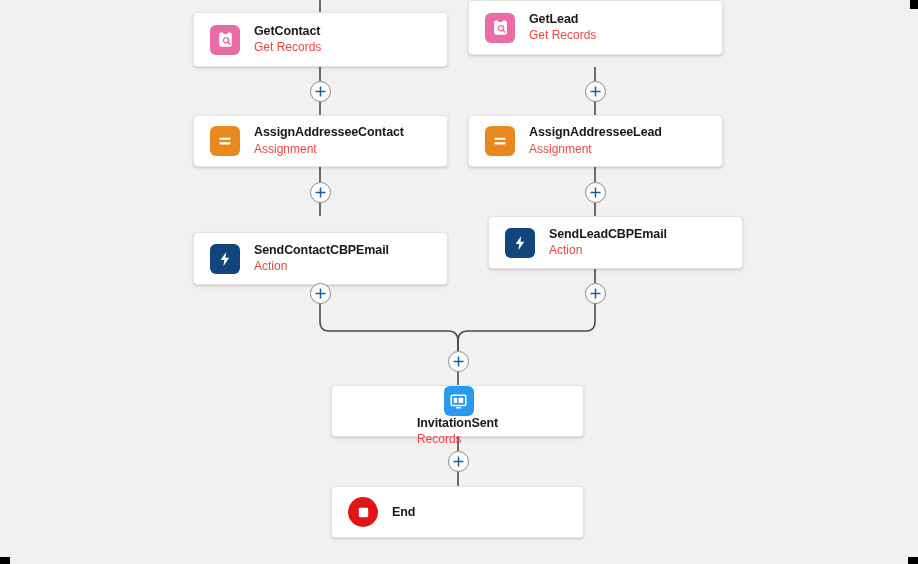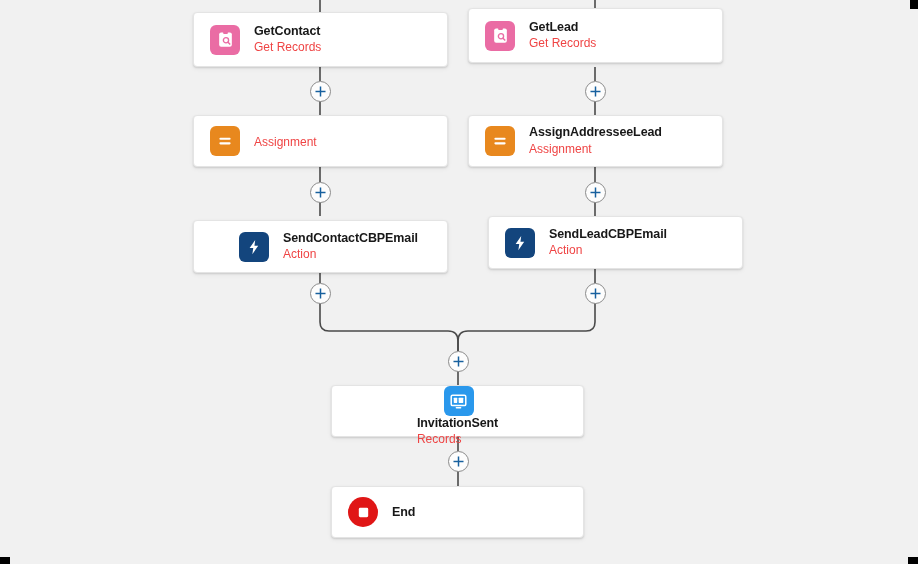--- a/index.html
+++ b/index.html
@@ -160,21 +160,21 @@
         <circle cx="12.6" cy="13" r="3.3" fill="none" stroke="#ea6ca4" stroke-width="1.7"></circle>
         <line x1="15.1" y1="15.5" x2="17.4" y2="17.8" stroke="#ea6ca4" stroke-width="1.9" stroke-linecap="round"></line>
       </svg>
     </div>
     <div class="node-text">
       <span class="node-title">GetContact</span>
       <span class="node-sub">Get Records</span>
     </div>
   </div>
 
-  <div class="node" style="left:468px; top:8px; width:255px; height:55px;">
+  <div class="node" style="left:468px; top:0; width:255px; height:55px;">
     <div class="node-icon ic-getrecords">
       <svg width="19" height="19" viewBox="0 0 24 24" aria-hidden="true">
         <rect x="4" y="3" width="16" height="18" rx="2.5" fill="#ffffff"></rect>
         <rect x="9" y="1.5" width="6" height="3.6" rx="1.2" fill="#ea6ca4"></rect>
         <circle cx="12.6" cy="13" r="3.3" fill="none" stroke="#ea6ca4" stroke-width="1.7"></circle>
         <line x1="15.1" y1="15.5" x2="17.4" y2="17.8" stroke="#ea6ca4" stroke-width="1.9" stroke-linecap="round"></line>
       </svg>
     </div>
     <div class="node-text">
       <span class="node-title">GetLead</span>
@@ -183,38 +183,39 @@
   </div>
 
   <div class="node" style="left:193px; top:115px; width:255px; height:52px;">
     <div class="node-icon ic-assignment">
       <svg width="18" height="18" viewBox="0 0 24 24" aria-hidden="true">
         <rect x="4.5" y="7.5" width="15" height="2.9" rx="1.45" fill="#ffffff"></rect>
         <rect x="4.5" y="13.6" width="15" height="2.9" rx="1.45" fill="#ffffff"></rect>
       </svg>
     </div>
     <div class="node-text">
+      <span class="node-title">AssignAddresseeContact</span>
       <span class="node-sub">Assignment</span>
     </div>
   </div>
 
   <div class="node" style="left:468px; top:115px; width:255px; height:52px;">
     <div class="node-icon ic-assignment">
       <svg width="18" height="18" viewBox="0 0 24 24" aria-hidden="true">
         <rect x="4.5" y="7.5" width="15" height="2.9" rx="1.45" fill="#ffffff"></rect>
         <rect x="4.5" y="13.6" width="15" height="2.9" rx="1.45" fill="#ffffff"></rect>
       </svg>
     </div>
     <div class="node-text">
       <span class="node-title">AssignAddresseeLead</span>
       <span class="node-sub">Assignment</span>
     </div>
   </div>
 
-  <div class="node" style="left:193px; top:220px; width:255px; height:53px;justify-content:center;">
+  <div class="node" style="left:193px; top:232px; width:255px; height:53px;">
     <div class="node-icon ic-action">
       <svg width="18" height="18" viewBox="0 0 24 24" aria-hidden="true">
         <path d="M13.6 2.5 L6.2 13.3 H11.0 L9.8 21.5 L17.6 10.3 H12.6 Z" fill="#ffffff"></path>
       </svg>
     </div>
     <div class="node-text">
       <span class="node-title">SendContactCBPEmail</span>
       <span class="node-sub">Action</span>
     </div>
   </div>

